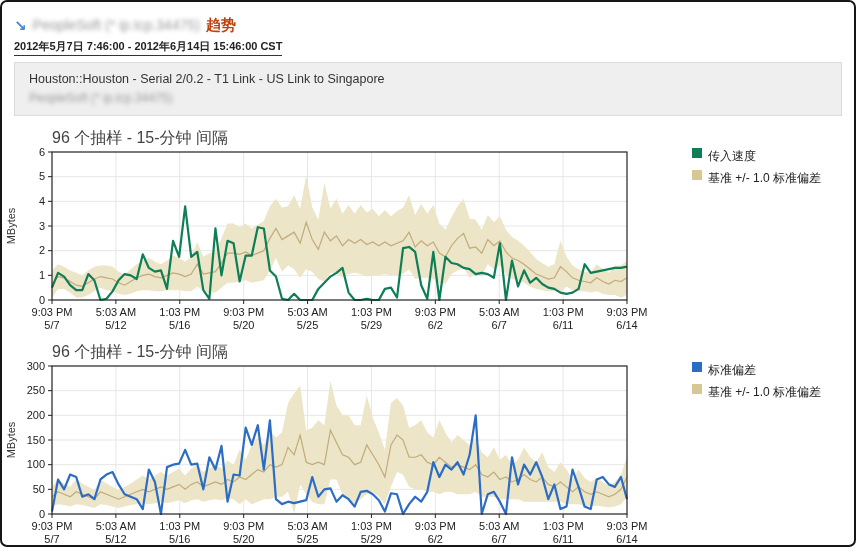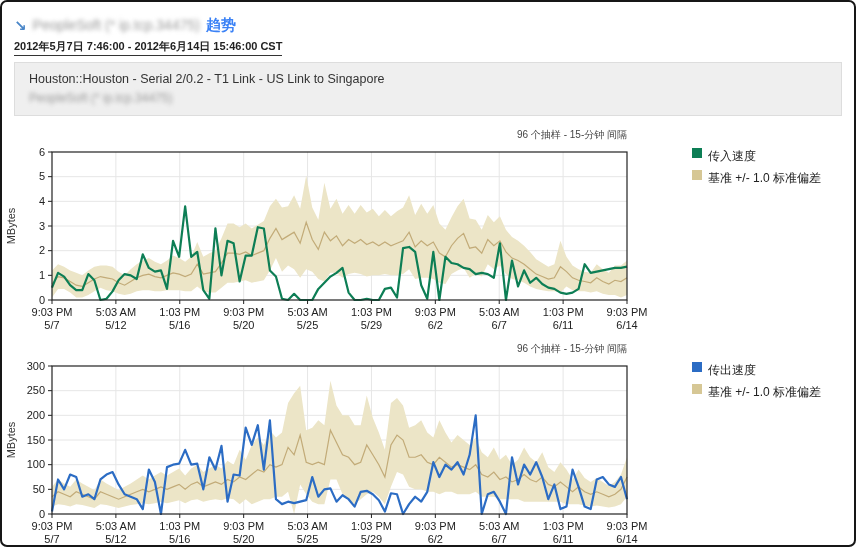--- a/index.html
+++ b/index.html
@@ -5,33 +5,33 @@
   html,body{margin:0;padding:0;background:#fff;}
   body{font-family:"Liberation Sans","DejaVu Sans",sans-serif;color:#222;}
   .window{
     width:856px;height:547px;border:2px solid #161616;border-radius:7px;
     background:#fff;overflow:hidden;box-sizing:border-box;
   }
   .header{padding:12px 12px 0 12px;}
   .title-row{display:flex;align-items:center;gap:6px;height:22px;}
   .drill-icon{color:#4a86c8;font-weight:bold;font-size:15px;line-height:1;}
   .redacted{color:#9a9a9a;filter:blur(2px);user-select:none;}
-  .page-title{font-size:15px;font-weight:bold;color:#3b82f6;}
+  .page-title{font-size:15px;font-weight:bold;color:#c2410c;}
   .title-redacted{font-size:14px;}
   .date-range{display:inline-block;margin-top:3px;font-size:11px;font-weight:bold;
     border-bottom:1px solid #333;padding-bottom:1px;}
   .context-box{margin:6px 0 0 0;background:#efefef;border:1px solid #ddd;
     padding:7px 14px;font-size:12.5px;line-height:19px;}
   .context-line1{color:#333;}
   .context-line2{font-size:12px;}
   .chart-block{margin-top:12px;}
   .chart-block.second{margin-top:6px;}
   .chart-row{display:flex;}
   .chart-left{width:690px;}
-  .chart-title{width:575px;margin-left:50px;text-align:right;font-size:10px;color:#444;height:16px;}
+  .chart-title{width:575px;margin-left:50px;text-align:left;font-size:16px;color:#444;height:16px;}
   .chart-legend{width:160px;padding-top:20px;font-size:12px;color:#222;}
   .legend-item{display:flex;align-items:flex-start;gap:6px;margin-bottom:5px;white-space:nowrap;}
   .swatch{width:10px;height:10px;display:inline-block;flex:0 0 10px;}
   svg text{font-family:"Liberation Sans","DejaVu Sans",sans-serif;}
 </style>
 </head>
 <body>
 
 <div class="window">
   <div class="header">
@@ -194,21 +194,21 @@
             <text x="561.1111111111111" y="172" text-anchor="middle" font-size="11" fill="#222222">1:03 PM</text>
             <text x="561.1111111111111" y="185" text-anchor="middle" font-size="11" fill="#222222">6/11</text>
             <line x1="625" x2="625" y1="156" y2="160" stroke="#222222"></line>
             <text x="625" y="172" text-anchor="middle" font-size="11" fill="#222222">9:03 PM</text>
             <text x="625" y="185" text-anchor="middle" font-size="11" fill="#222222">6/14</text>
           </svg>
       </div>
       <div class="chart-legend">
         <div class="legend-item">
           <span class="swatch" style="background: rgb(43, 108, 196);"></span>
-          <span>传出速度</span>
+          <span>标准偏差</span>
         </div>
         <div class="legend-item">
           <span class="swatch" style="background: rgb(214, 199, 149);"></span>
           <span>基准 +/- 1.0 标准偏差</span>
         </div>
       </div>
     </div>
   </div>
 </div>
 

